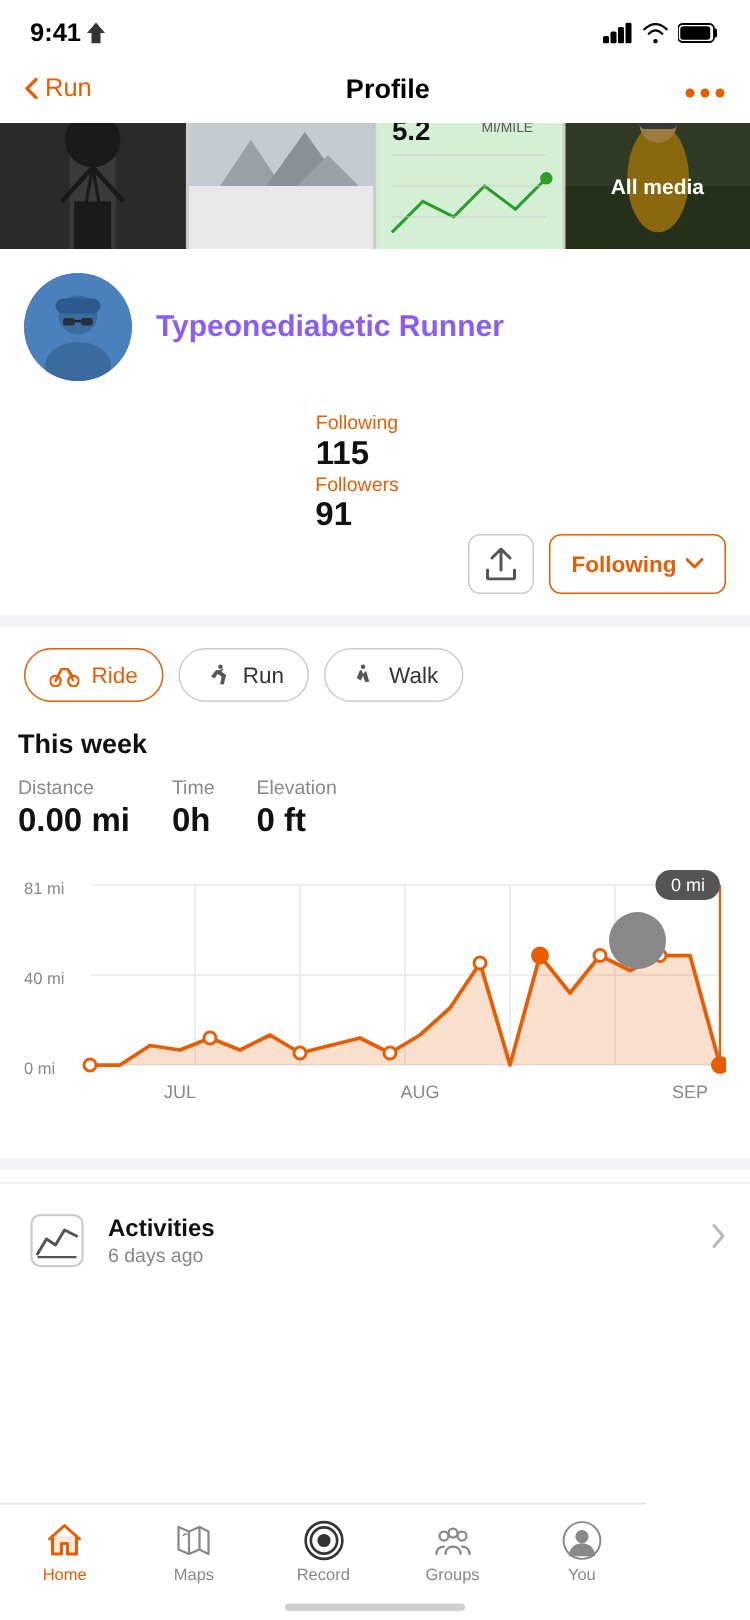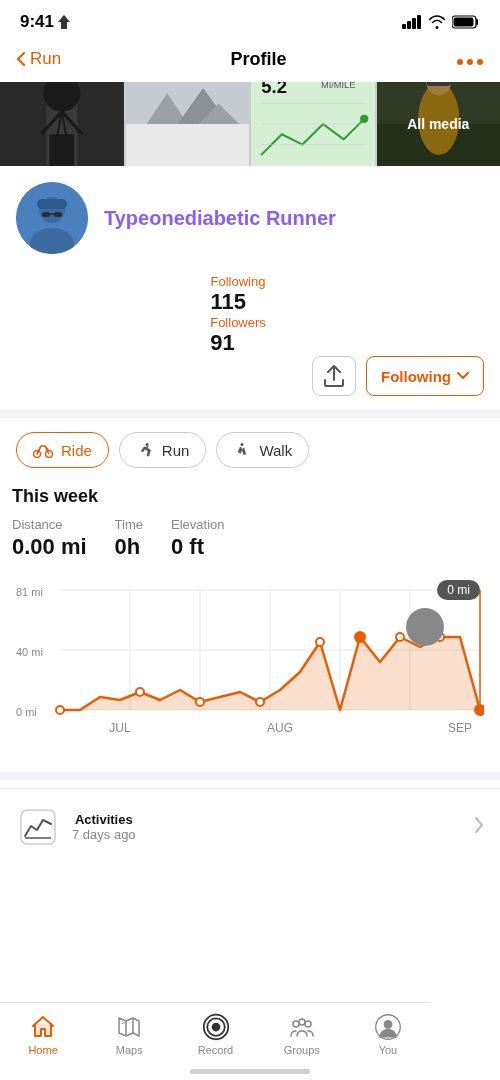--- a/index.html
+++ b/index.html
@@ -252,21 +252,21 @@
     }
     .activities-icon-box {
       width: 44px;
       height: 44px;
       display: flex;
       align-items: center;
       justify-content: center;
       margin-right: 12px;
     }
     .activities-text .title {
-      font-size: 13px;
+      font-size: 16px;
       font-weight: 600;
       color: #111;
       text-align: center;
     }
     .activities-text .subtitle {
       font-size: 13px;
       color: #888;
     }
     .activities-chevron {
       margin-left: auto;
@@ -566,21 +566,21 @@
   <div class="activities-icon-box">
     <svg width="38" height="38" viewBox="0 0 38 38">
       <rect x="2" y="2" width="34" height="34" rx="6" stroke="#ccc" stroke-width="1.5" fill="none"></rect>
 
       <polyline points="6,28 12,18 18,22 24,12 32,16" stroke="#555" stroke-width="2" fill="none" stroke-linecap="round" stroke-linejoin="round"></polyline>
       <line x1="6" y1="30" x2="32" y2="30" stroke="#555" stroke-width="1.5"></line>
     </svg>
   </div>
   <div class="activities-text">
     <div class="title">Activities</div>
-    <div class="subtitle">7 days ago</div>
+    <div class="subtitle">6 days ago</div>
   </div>
   <div class="activities-chevron">
     <svg width="10" height="18" viewBox="0 0 10 18">
       <path d="M2 2l6 7-6 7" stroke="#bbb" stroke-width="2" fill="none" stroke-linecap="round" stroke-linejoin="round"></path>
     </svg>
   </div>
 </div>
 
 <div style="height:90px;"></div>
 

